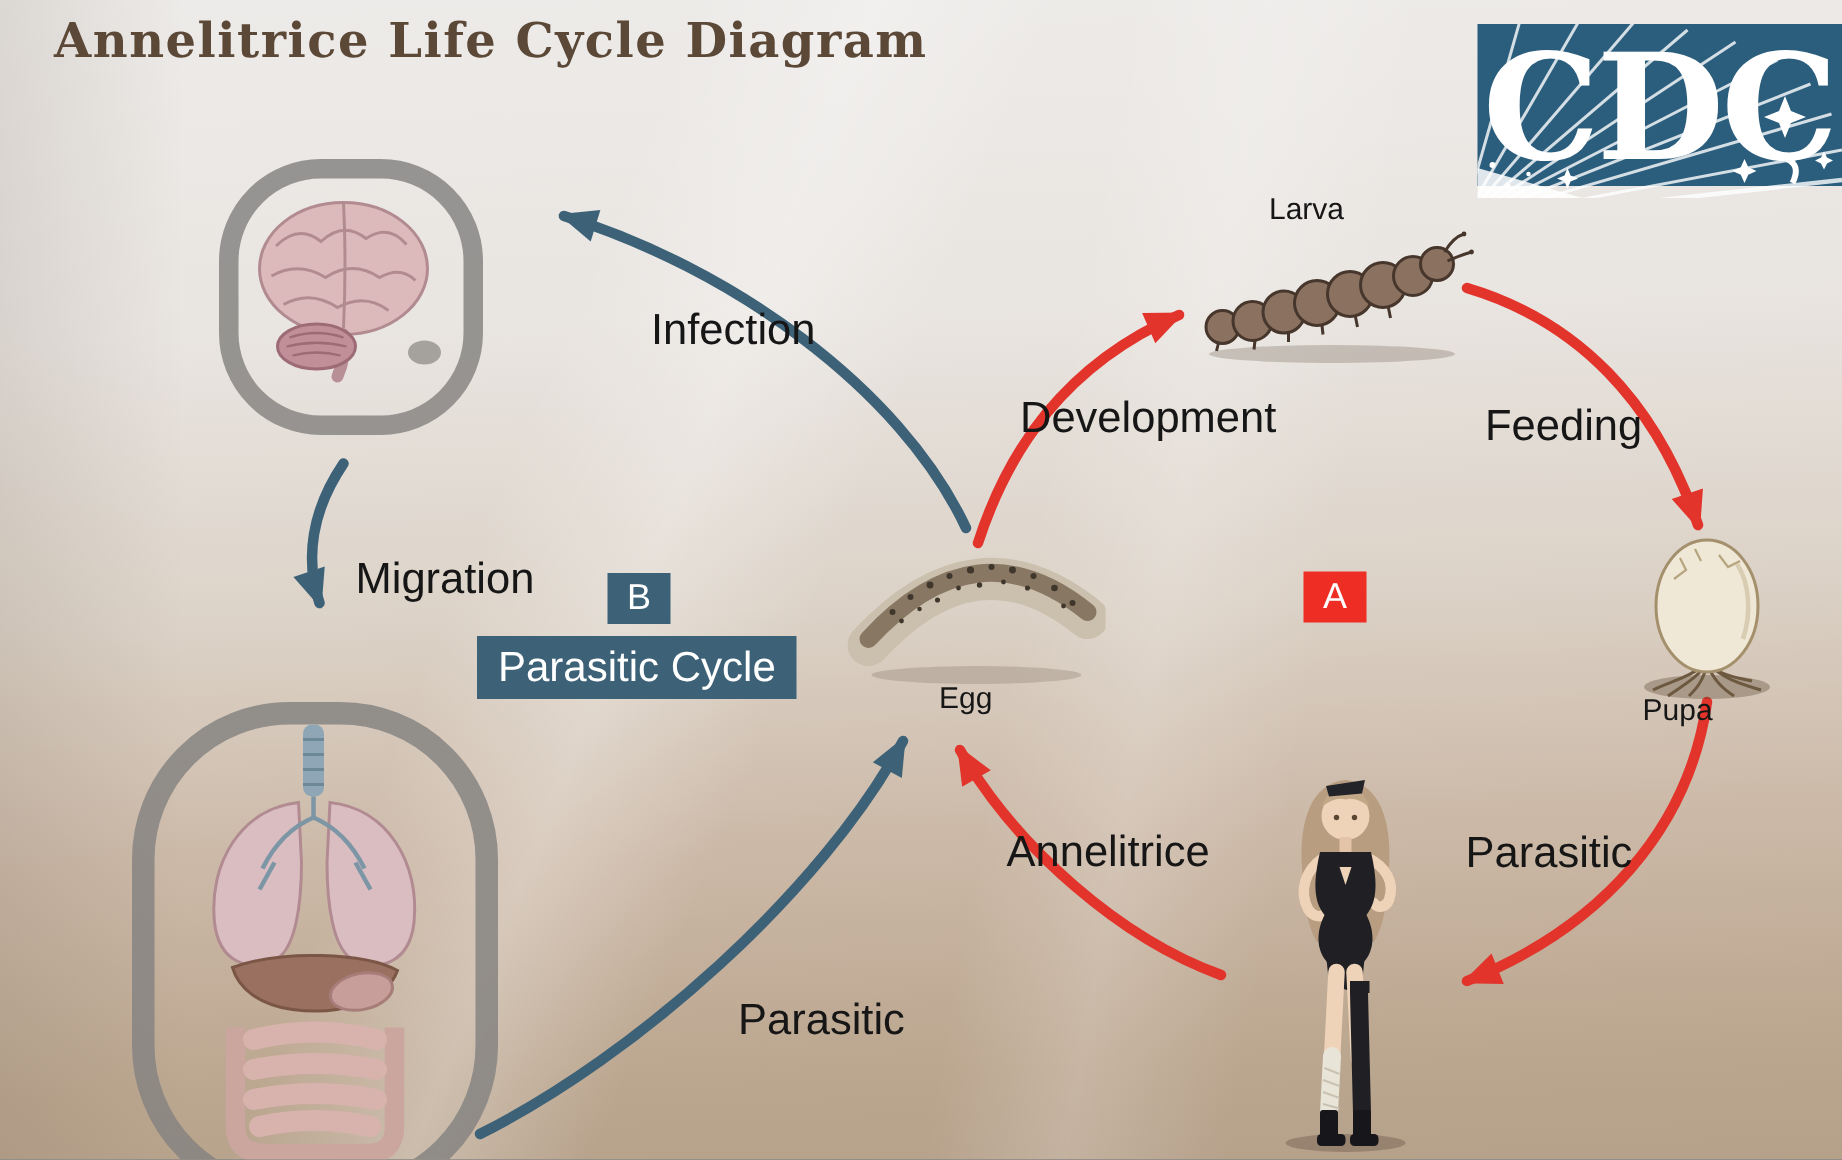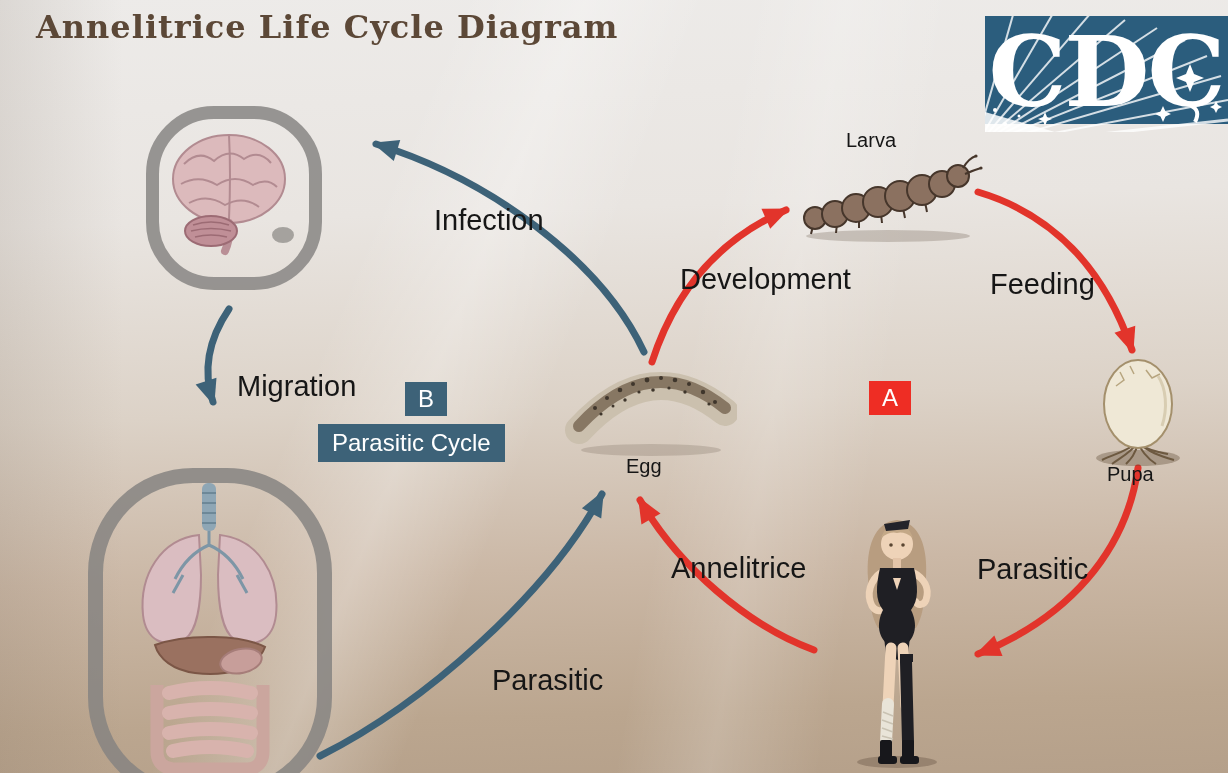--- a/index.html
+++ b/index.html
@@ -39,21 +39,21 @@
   .stage-label{
     position:absolute;font-size:20px;color:#161616;white-space:nowrap;
   }
   .badge{
     position:absolute;width:42px;height:34px;line-height:34px;text-align:center;
     color:#ffffff;font-size:24px;
   }
   .badge-a{background:#ee2d24;left:869px;top:381px;}
   .badge-b{background:#3d6278;left:405px;top:382px;}
   .cycle-label{
-    position:absolute;color:#ffffff;font-size:24px;padding:5px 14px;white-space:nowrap;
+    position:absolute;color:#ffffff;font-size:28px;padding:5px 14px;white-space:nowrap;
   }
   .cycle-a-label{background:#ee2d24;left:773px;top:419px;}
   .cycle-b-label{background:#3d6278;left:318px;top:424px;}
 </style>
 </head>
 <body>
 
 <div class="stage">
   <div class="bg-streaks"></div>
 
@@ -241,18 +241,18 @@
   <div class="process-label" style="left:434px;top:204px;">Infection</div>
   <div class="process-label" style="left:237px;top:346px;margin-top:24px;">Migration</div>
   <div class="process-label" style="left:492px;top:664px;">Parasitic</div>
   <div class="process-label" style="left:680px;top:263px;">Development</div>
   <div class="process-label" style="left:990px;top:268px;">Feeding</div>
   <div class="process-label" style="left:977px;top:553px;">Parasitic</div>
   <div class="process-label" style="left:671px;top:552px;">Annelitrice</div>
 
   <div class="stage-label" style="left:846px;top:129px;">Larva</div>
   <div class="stage-label" style="left:626px;top:455px;text-align:right;">Egg</div>
-  <div class="stage-label" style="left:1095px;top:463px;margin-left:12px;">Pupa</div>
+  <div class="stage-label" style="left:1095px;top:463px;">Pupa</div>
 
   <div class="badge badge-b">B</div>
   <div class="cycle-label cycle-b-label">Parasitic Cycle</div>
   <div class="badge badge-a">A</div>
 </div>
 
 </body></html>

